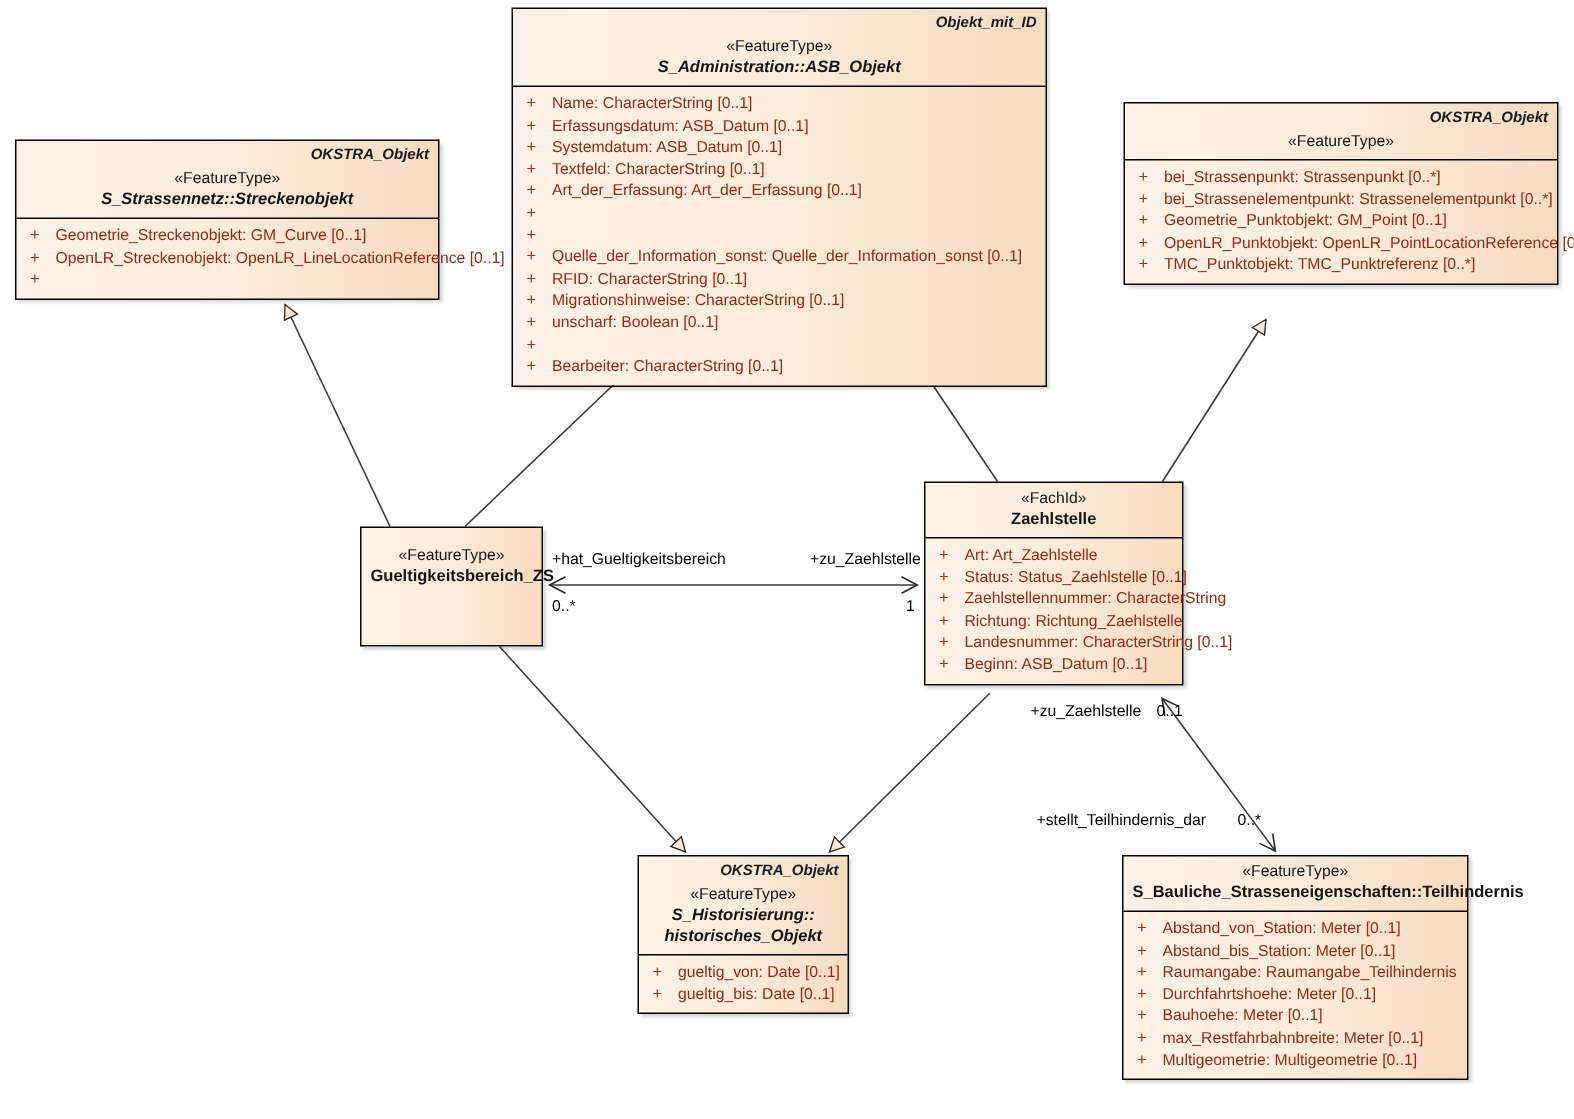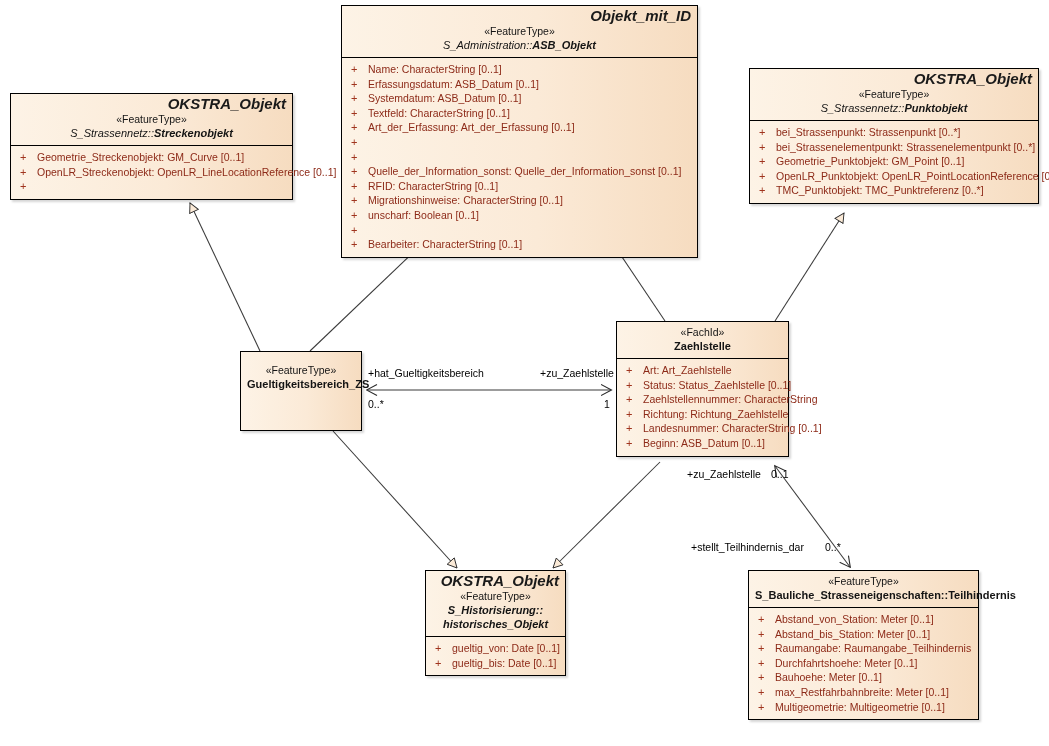--- a/index.html
+++ b/index.html
@@ -51,42 +51,42 @@
   }
   .uml-header.no-divider {
     border-bottom: none;
   }
 
   .tagged-value {
     display: block;
     text-align: right;
     font-style: italic;
     font-weight: bold;
-    font-size: 15px;
+    font-size: 10px;
     color: #1a1a1a;
     line-height: 13px;
     margin-bottom: 2px;
   }
 
   .stereotype {
     display: block;
     font-size: 10.5px;
     line-height: 14px;
     color: #141414;
   }
 
   .class-name {
     display: block;
     font-size: 11px;
     font-weight: bold;
     line-height: 14px;
     color: #141414;
   }
   .class-name.italic { font-style: italic; }
-  .class-name .ns { font-style: italic; font-weight: normal; }
+  .class-name .ns { font-style: italic; font-weight: bold; }
 
   .uml-attrs {
     box-sizing: border-box;
     padding: 4px 4px 5px 4px;
   }
   .attr-row {
     display: flex;
     align-items: baseline;
     line-height: 14.6px;
     white-space: nowrap;
@@ -246,21 +246,20 @@
         <span class="attr-vis">+</span>
         <span class="attr-text">Bearbeiter: CharacterString [0..1]</span>
       </div>
     </div>
   </div>
 
   <div class="uml-class" id="cls-punktobjekt">
     <div class="uml-header">
       <span class="tagged-value">OKSTRA_Objekt</span>
       <span class="stereotype">«FeatureType»</span>
-      <span class="class-name italic"><span class="ns">S_Strassennetz::</span><span>Punktobjekt</span></span>
     </div>
     <div class="uml-attrs">
       <div class="attr-row">
         <span class="attr-vis">+</span>
         <span class="attr-text">bei_Strassenpunkt: Strassenpunkt [0..*]</span>
       </div>
       <div class="attr-row">
         <span class="attr-vis">+</span>
         <span class="attr-text">bei_Strassenelementpunkt: Strassenelementpunkt [0..*]</span>
       </div>

